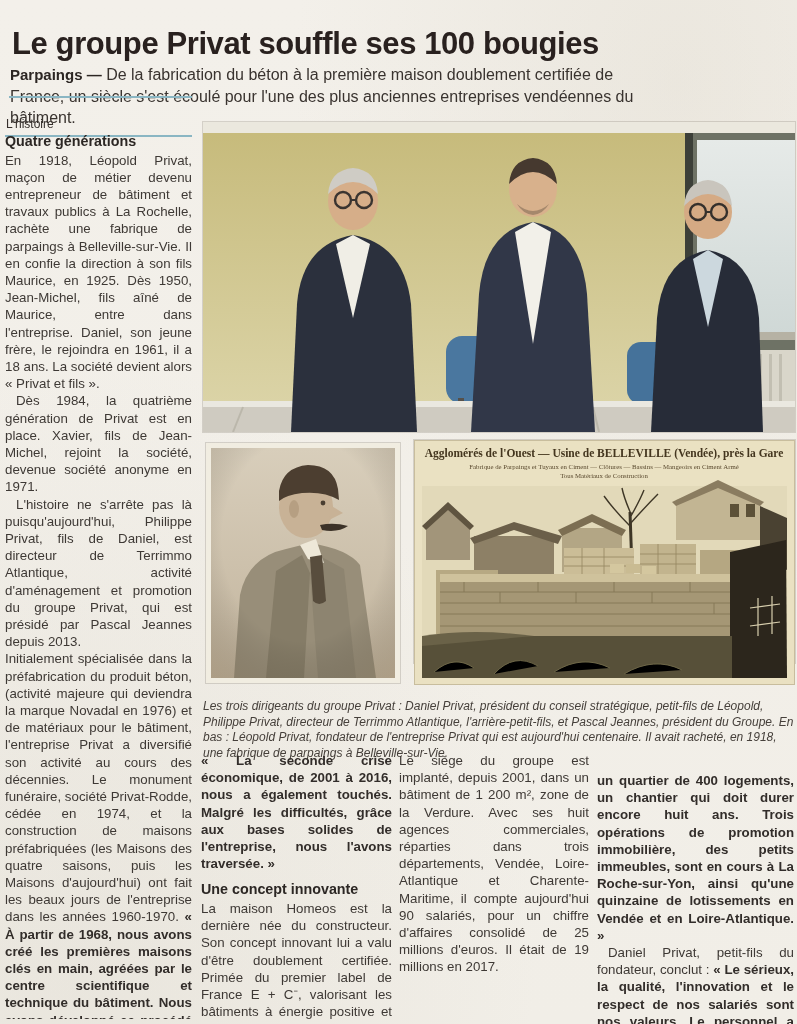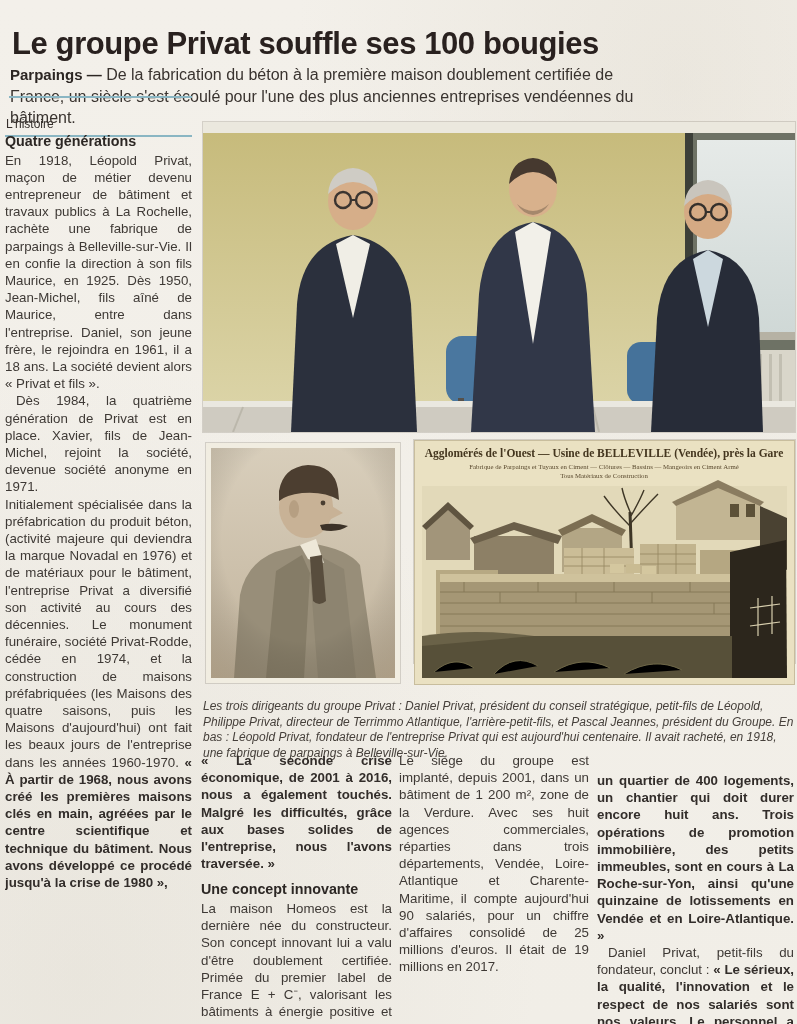--- a/index.html
+++ b/index.html
@@ -65,20 +65,21 @@
   <div class="kicker-wrap">
     <div class="rule top"></div>
     <div class="kicker">L'histoire</div>
     <div class="rule"></div>
   </div>
 
   <div class="col col1">
     <h3 class="first">Quatre générations</h3>
     <p>En 1918, Léopold Privat, maçon de métier devenu entrepreneur de bâtiment et travaux publics à La Rochelle, rachète une fabrique de parpaings à Belleville-sur-Vie. Il en confie la direction à son fils Maurice, en 1925. Dès 1950, Jean-Michel, fils aîné de Maurice, entre dans l'entreprise. Daniel, son jeune frère, le rejoindra en 1961, il a 18 ans. La société devient alors « Privat et fils ».</p>
     <p class="ind">Dès 1984, la quatrième génération de Privat est en place. Xavier, fils de Jean-Michel, rejoint la société, devenue société anonyme en 1971.</p>
+    <p class="ind">L'histoire ne s'arrête pas là puisqu'aujourd'hui, Philippe Privat, fils de Daniel, est directeur de Terrimmo Atlantique, activité d'aménagement et promotion du groupe Privat, qui est présidé par Pascal Jeannes depuis 2013.</p>
     <p><span>Initialement spécialisée dans la préfabrication du produit béton, (activité majeure qui deviendra la marque Novadal en 1976) et de matériaux pour le bâtiment, l'entreprise Privat a diversifié son activité au cours des décennies. Le monument funéraire, société Privat-Rodde, cédée en 1974, et la construction de maisons préfabriquées (les Maisons des quatre saisons, puis les Maisons d'aujourd'hui) ont fait les beaux jours de l'entreprise dans les années 1960-1970. </span><span class="bq">« À partir de 1968, nous avons créé les premières maisons clés en main, agréées par le centre scientifique et technique du bâtiment. Nous avons développé ce procédé jusqu'à la crise de 1980 »,</span></p>
 
   </div>
 
   <div class="photo group-photo">
     <svg width="592" height="310" viewBox="0 0 592 310">
       <defs>
         <linearGradient id="wallg" x1="0" y1="0" x2="0" y2="1">
           <stop offset="0" stop-color="#c6ba7a"></stop>
             <stop offset="1" stop-color="#ddd6ab"></stop>

